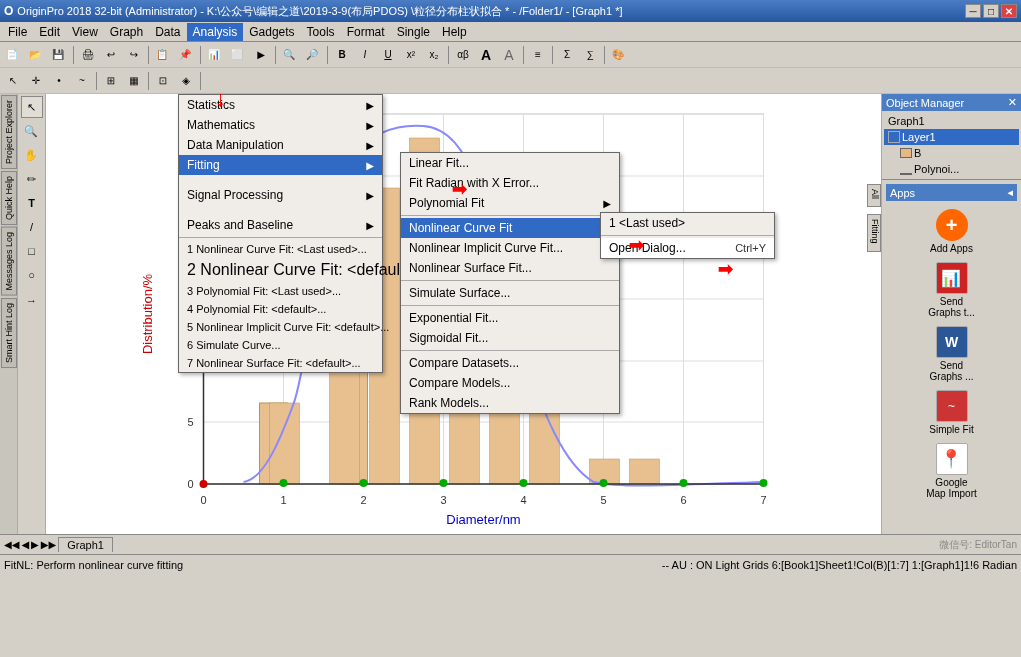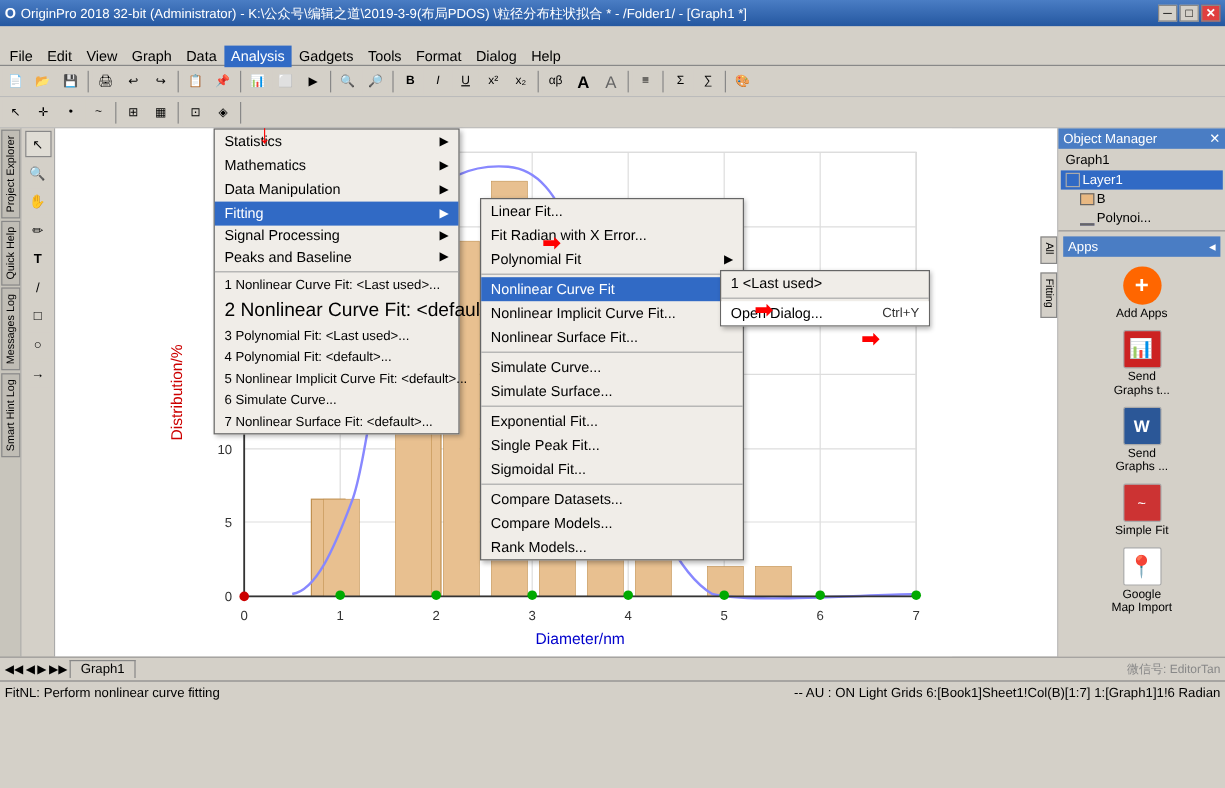--- a/index.html
+++ b/index.html
@@ -27,23 +27,23 @@
       display: flex; align-items: center; justify-content: center;
       color: black; cursor: pointer;
     }
     .title-btn.close { background: #e04040; color: white; }
 
     
     #menu-bar {
       height: 20px;
       background: #d4d0c8;
       display: flex;
-      align-items: flex-start;
+      align-items: flex-end;
       border-bottom: 1px solid #888;
-      padding: 16px 2px;
+      padding: 0 2px;
     }
     .menu-item {
       padding: 2px 6px;
       font-size: 12px;
       cursor: pointer;
       white-space: nowrap;
     }
     .menu-item:hover, .menu-item.active { background: #316ac5; color: white; }
     .menu-item.active { background: #316ac5; color: white; }
 
@@ -235,21 +235,21 @@
 <div id="menu-bar">
   <div class="menu-item">File</div>
   <div class="menu-item">Edit</div>
   <div class="menu-item">View</div>
   <div class="menu-item">Graph</div>
   <div class="menu-item">Data</div>
   <div class="menu-item active">Analysis</div>
   <div class="menu-item">Gadgets</div>
   <div class="menu-item">Tools</div>
   <div class="menu-item">Format</div>
-  <div class="menu-item">Dialog</div>
+  <div class="menu-item">Single</div>
   <div class="menu-item">Help</div>
 </div>
 
 <div class="toolbar-row">
   <div class="tb-btn">📄</div>
   <div class="tb-btn">📂</div>
   <div class="tb-btn">💾</div>
   <div class="tb-sep"></div>
   <div class="tb-btn">🖨</div>
   <div class="tb-btn">↩</div>
@@ -482,21 +482,21 @@
       <span style="font-size:10px;">▶</span>
     </div>
     <div class="dd-item" style="padding:3px 8px;display:flex;align-items:center;justify-content:space-between;cursor:pointer;">
       <span>Data Manipulation</span>
       <span style="font-size:10px;">▶</span>
     </div>
     <div class="dd-item" style="padding:3px 8px;display:flex;align-items:center;justify-content:space-between;cursor:pointer;background:#316ac5;color:white;">
       <span>Fitting</span>
       <span style="font-size:10px;color:white;">▶</span>
     </div>
-    <div class="dd-item" style="padding:1px 8px;display:flex;align-items:center;justify-content:space-between;cursor:pointer;">
+    <div class="dd-item" style="padding:13px 8px;display:flex;align-items:center;justify-content:space-between;cursor:pointer;">
       <span>Signal Processing</span>
       <span style="font-size:10px;">▶</span>
     </div>
     <div class="dd-item" style="padding:3px 8px;display:flex;align-items:center;justify-content:space-between;cursor:pointer;">
       <span>Peaks and Baseline</span>
       <span style="font-size:10px;">▶</span>
     </div>
     <div style="height:1px;background:#aaa;margin:2px 0;"></div>
     <div class="dd-item" style="padding:3px 8px;cursor:pointer;font-size:11px;">
       <span>1 Nonlinear Curve Fit: &lt;Last used&gt;...</span>
@@ -538,31 +538,25 @@
       <span style="font-size:10px;color:white;">▶</span>
     </div>
     <div class="dd-item" style="padding:3px 8px;cursor:pointer;">
       <span>Nonlinear Implicit Curve Fit...</span>
     </div>
     <div class="dd-item" style="padding:3px 8px;cursor:pointer;">
       <span>Nonlinear Surface Fit...</span>
     </div>
     <div style="height:1px;background:#aaa;margin:2px 0;"></div>
     <div class="dd-item" style="padding:3px 8px;cursor:pointer;">
-      <span>Simulate Curve...</span>
-    </div>
-    <div class="dd-item" style="padding:3px 8px;cursor:pointer;">
       <span>Simulate Surface...</span>
     </div>
     <div style="height:1px;background:#aaa;margin:2px 0;"></div>
     <div class="dd-item" style="padding:3px 8px;cursor:pointer;text-align:right;">
       <span>Exponential Fit...</span>
-    </div>
-    <div class="dd-item" style="padding:3px 8px;cursor:pointer;">
-      <span>Single Peak Fit...</span>
     </div>
     <div class="dd-item" style="padding:3px 8px;cursor:pointer;">
       <span>Sigmoidal Fit...</span>
     </div>
     <div style="height:1px;background:#aaa;margin:2px 0;"></div>
     <div class="dd-item" style="padding:3px 8px;cursor:pointer;">
       <span>Compare Datasets...</span>
     </div>
     <div class="dd-item" style="padding:3px 8px;cursor:pointer;">
       <span>Compare Models...</span>

